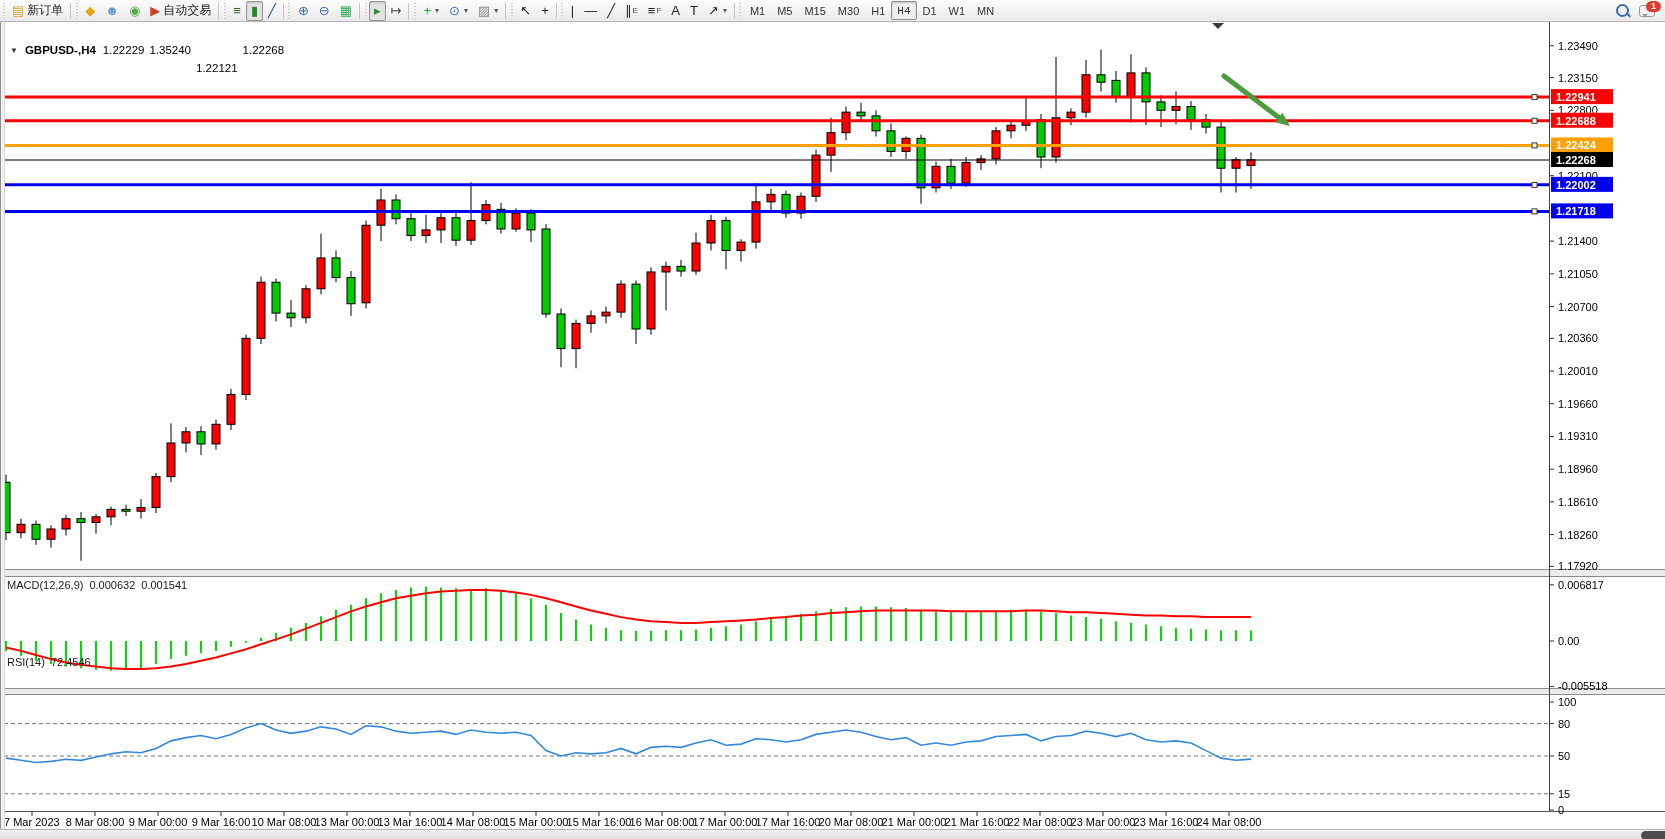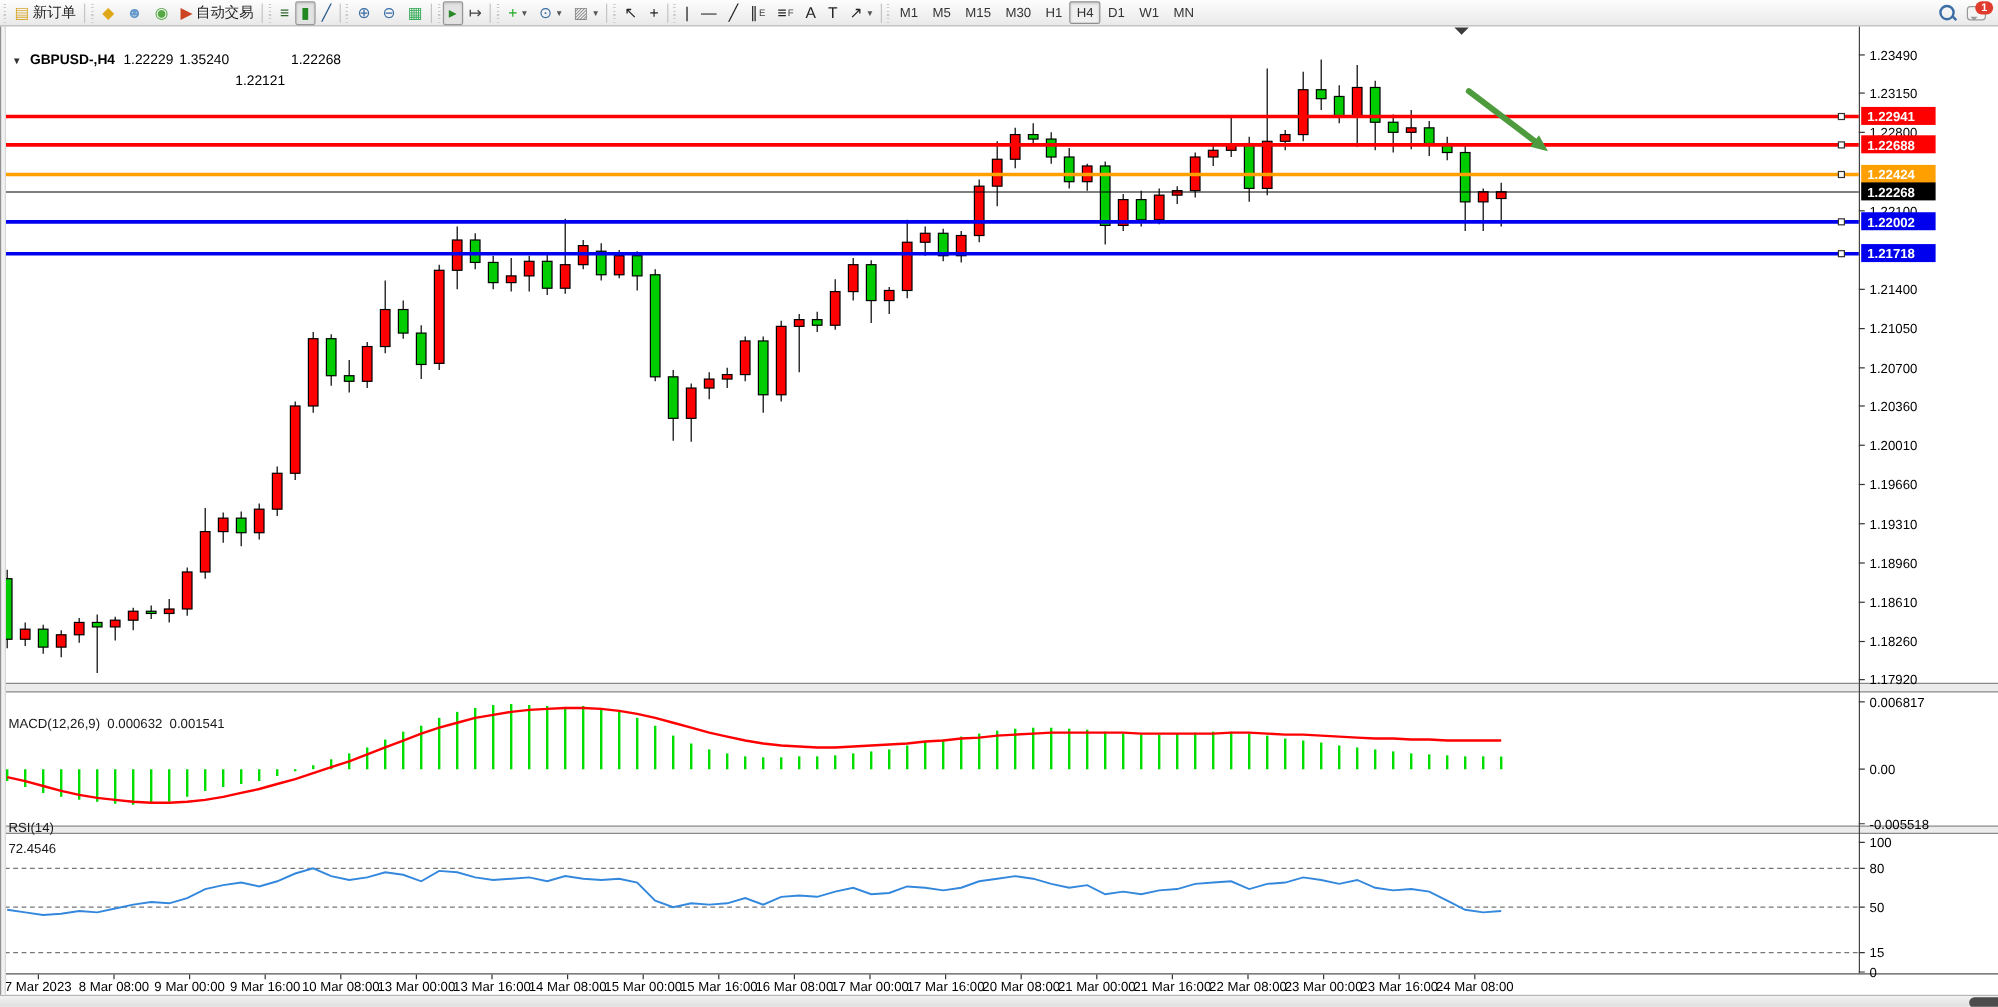--- a/index.html
+++ b/index.html
@@ -14,40 +14,40 @@
     background-size:2px 100%;background-repeat:no-repeat;background-position:center;}
   .tb-sep{width:1px;height:16px;background:#c4c4c4;margin:0 2px;}
   .tb-btn{display:flex;align-items:center;gap:3px;height:18px;padding:0 4px;
     border:1px solid transparent;border-radius:2px;white-space:nowrap;cursor:default;}
   .tb-btn.pressed{background:#e3e3e3;border:1px solid #979797;box-shadow:inset 0 1px 2px rgba(0,0,0,.15);}
   .tb-glyph{font-size:13px;line-height:13px;}
   .tb-sub{font-size:8px;margin-left:-2px;color:#444;}
   .tb-dd{font-size:8px;color:#555;margin-left:1px;}
   .tf-btn{padding:0 5px;height:17px;display:flex;align-items:center;border:1px solid transparent;
     font-size:11px;color:#333;border-radius:2px;}
-  .tf-btn.active{background:#efefef;border:1px solid #8f8f8f;box-shadow:inset 0 1px 2px rgba(0,0,0,.2);}
+  .tf-btn.active{background:#efefef;border:1px solid #8f8f8f;box-shadow:inset 0 1px 2px rgba(0,0,0,.2);font-family:Liberation Mono, monospace;}
   #tb-right{margin-left:auto;display:flex;align-items:center;gap:10px;padding-right:10px;}
   .i-search{position:relative;width:9px;height:9px;border:2px solid #3a6ea5;border-radius:50%;}
   .i-search::after{content:"";position:absolute;left:8px;top:8px;width:5px;height:2px;
     background:#3a6ea5;transform:rotate(45deg);}
   .i-chat{position:relative;width:14px;height:10px;border:1px solid #9a9a9a;border-radius:3px;background:#f4f4f4;}
   .i-chat::after{content:"";position:absolute;left:2px;bottom:-4px;border:3px solid transparent;border-top-color:#9a9a9a;}
   .chat-badge{position:absolute;right:-7px;top:-5px;min-width:11px;height:11px;border-radius:6px;
     background:#e03c2e;color:#fff;font-size:9px;font-weight:bold;display:flex;align-items:center;
     justify-content:center;padding:0 2px;}
   
   #chartwin{position:absolute;left:0;top:22px;width:1665px;height:807px;background:#fff;}
   #left-border{position:absolute;left:0;top:22px;width:3px;height:807px;
     border-left:1px solid #909090;border-right:1px solid #d8d8d8;background:#f2f2f2;z-index:25;}
   #chart-title{position:absolute;left:10px;top:26px;display:flex;gap:7px;align-items:center;
     font-size:11.5px;color:#000;z-index:20;}
   #chart-title .tri{font-size:8px;color:#333;}
   #macd-label,#rsi-label{position:absolute;left:7px;font-size:11px;color:#1a1a1a;z-index:20;display:flex;gap:6px;}
-  #macd-label{top:598px;text-align:center;}
-  #rsi-label{top:684px;flex-direction:column;}
+  #macd-label{top:579px;text-align:center;}
+  #rsi-label{top:656px;}
   #statusbar{position:absolute;left:0;top:829px;width:1665px;height:10px;
     background:linear-gradient(#f2f2f2,#dcdcdc);border-top:1px solid #b5b5b5;z-index:20;}
   #status-grip{position:absolute;right:0;top:1px;width:24px;height:9px;background:#4c4c4c;
     border-radius:6px 0 0 6px;}
   svg{position:absolute;left:0;top:0;z-index:10;}
   svg text{font-family:"Liberation Sans","DejaVu Sans",sans-serif;}
 </style>
 </head>
 <body>
 

